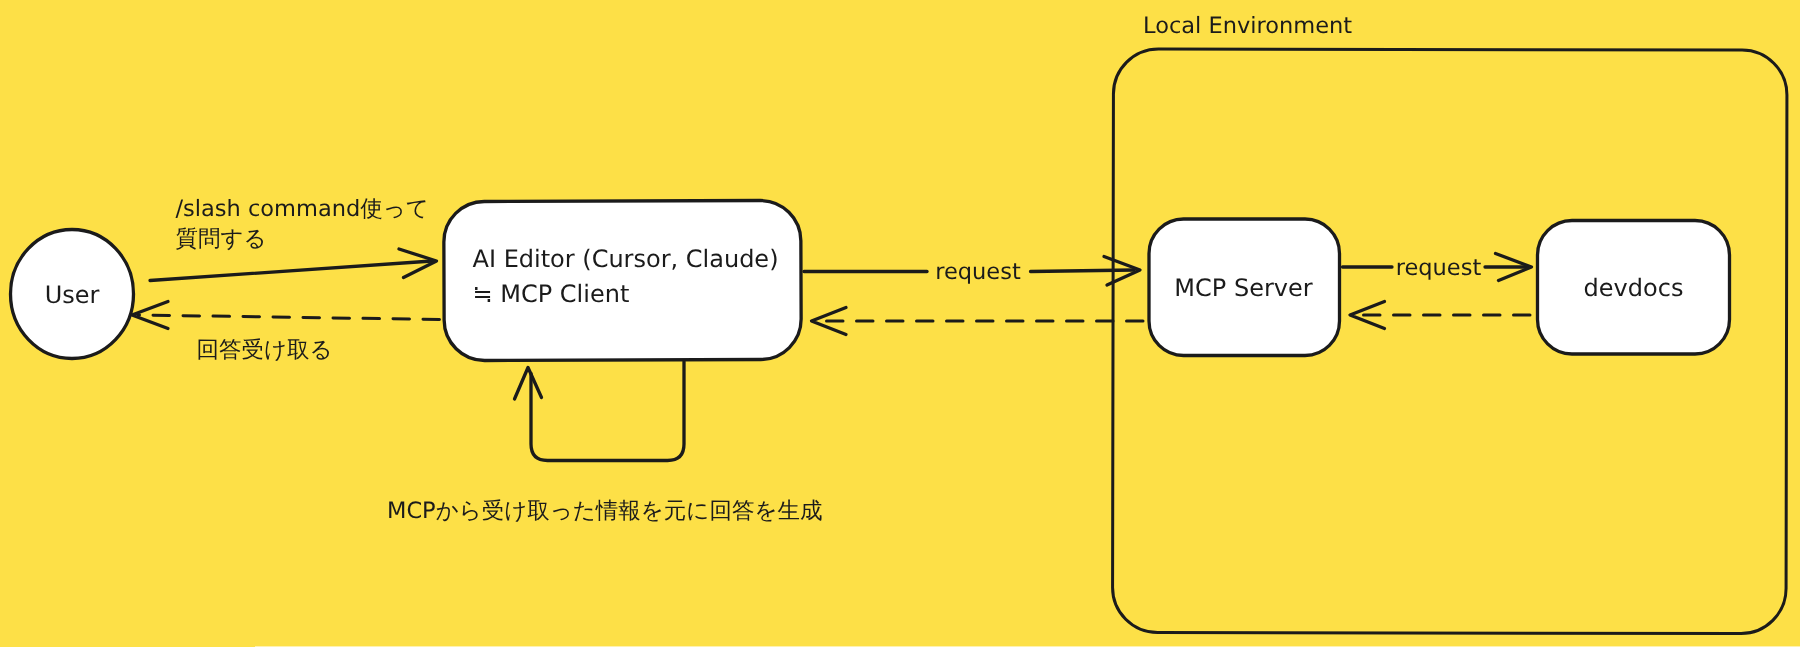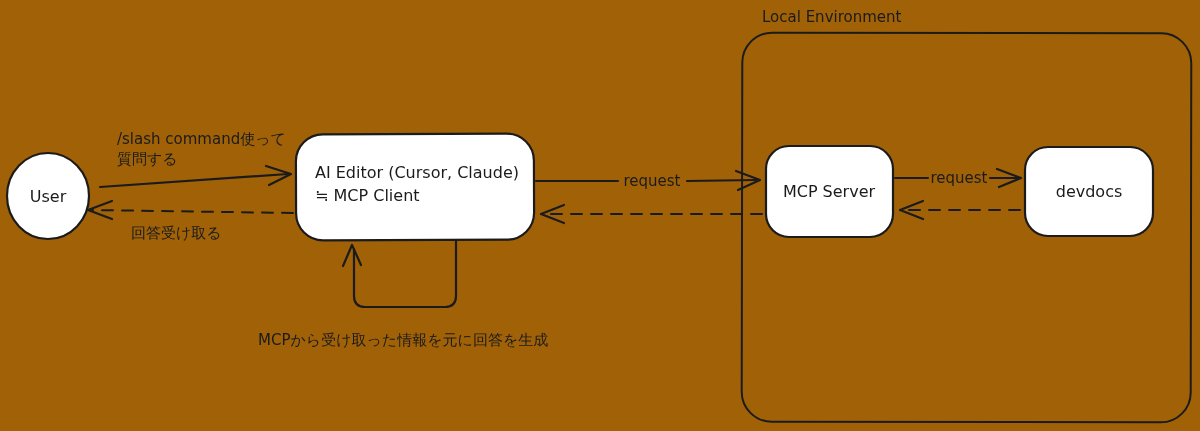--- a/index.html
+++ b/index.html
@@ -4,21 +4,21 @@
 <style>
   html, body {
     margin: 0;
     padding: 0;
     background: #ffffff;
   }
   .canvas {
     position: relative;
     width: 1200px;
     height: 431px;
-    background: #a16207;
+    background: #fde047;
     overflow: hidden;
   }
   svg {
     display: block;
   }
   .shape {
     fill: #ffffff;
     stroke: #1b1b1b;
     stroke-width: 2.2;
   }

